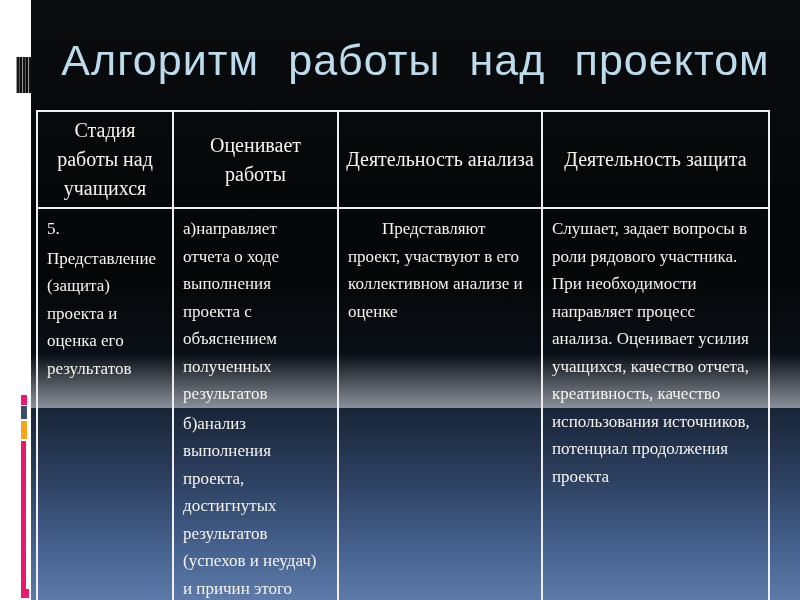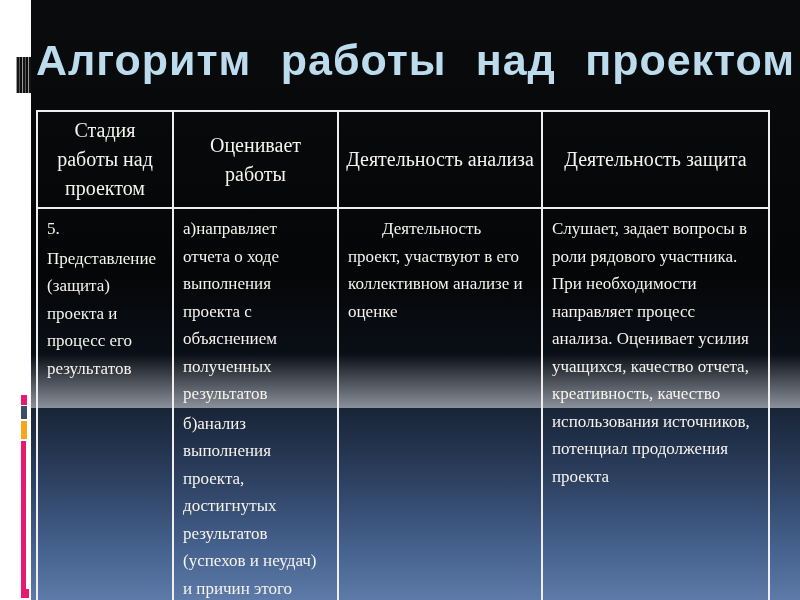--- a/index.html
+++ b/index.html
@@ -26,21 +26,21 @@
   .acc-pink-small {top:395px;width:6px;height:10px;background:#e81a6f;}
   .acc-slate      {top:406px;width:6px;height:13px;background:#3c4d66;}
   .acc-yellow     {top:421px;width:6px;height:18px;background:#f6a61d;}
   .acc-pink-tall  {top:441px;width:5px;height:148px;background:#e81a6f;}
   .acc-pink-foot  {top:589px;width:8px;height:9px;background:#e81a6f;}
 
   .title{
     position:absolute;left:0;top:36px;width:769px;margin:0;
     text-align:center;
     font-family:"Liberation Sans","DejaVu Sans",sans-serif;
-    font-size:43px;font-weight:700;letter-spacing:1px;word-spacing:0.38em;
+    font-size:43px;font-weight:400;letter-spacing:1px;word-spacing:0.38em;
     color:#bcdcee;white-space:nowrap;
   }
 
   table.grid{
     position:absolute;left:5px;top:110px;width:732px;
     border-collapse:collapse;table-layout:fixed;
     color:#f7f4ee;
   }
   .grid th,.grid td{border:2px solid #efefef;}
   .grid thead tr{height:97px;}
@@ -75,38 +75,38 @@
 
     <table class="grid">
       <colgroup>
         <col style="width:136px">
           <col style="width:165px">
         <col style="width:204px">
           <col style="width:227px">
       </colgroup>
       <thead>
         <tr>
-          <th>Стадия работы над проектом</th>
+          <th>Стадия работы над учащихся</th>
           <th>Оценивает работы</th>
           <th>Деятельность анализа</th>
           <th>Деятельность защита</th>
         </tr>
       </thead>
       <tbody>
         <tr>
           <td>
             <div>5.</div>
-            <div>Представление (защита) проекта и процесс его результатов</div>
+            <div>Представление (защита) проекта и оценка его результатов</div>
           </td>
           <td>
             <div>а)направляет отчета о ходе выполнения проекта с объяснением полученных результатов</div>
             <div>б)анализ выполнения проекта, достигнутых результатов (успехов и неудач) и причин этого</div>
           </td>
           <td>
-            <div class="indent">Деятельность проект, участвуют в его коллективном анализе и оценке</div>
+            <div class="indent">Представляют проект, участвуют в его коллективном анализе и оценке</div>
           </td>
           <td>
             <div>Слушает, задает вопросы в роли рядового участника. При необходимости направляет процесс анализа. Оценивает усилия учащихся, качество отчета, креативность, качество использования источников, потенциал продолжения проекта</div>
           </td>
         </tr>
       </tbody>
     </table>
 
   </div>
 </div>

